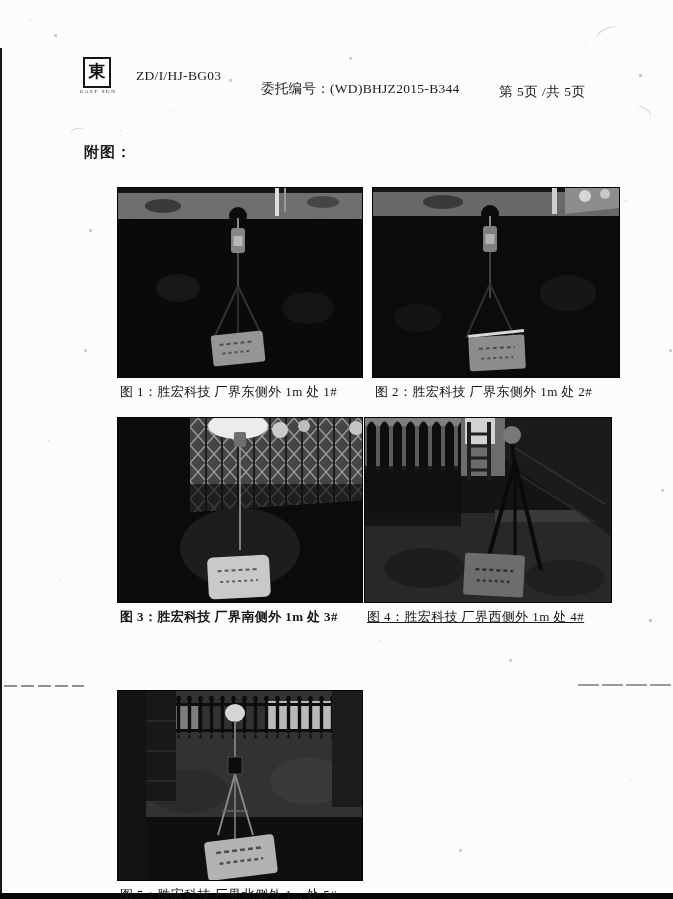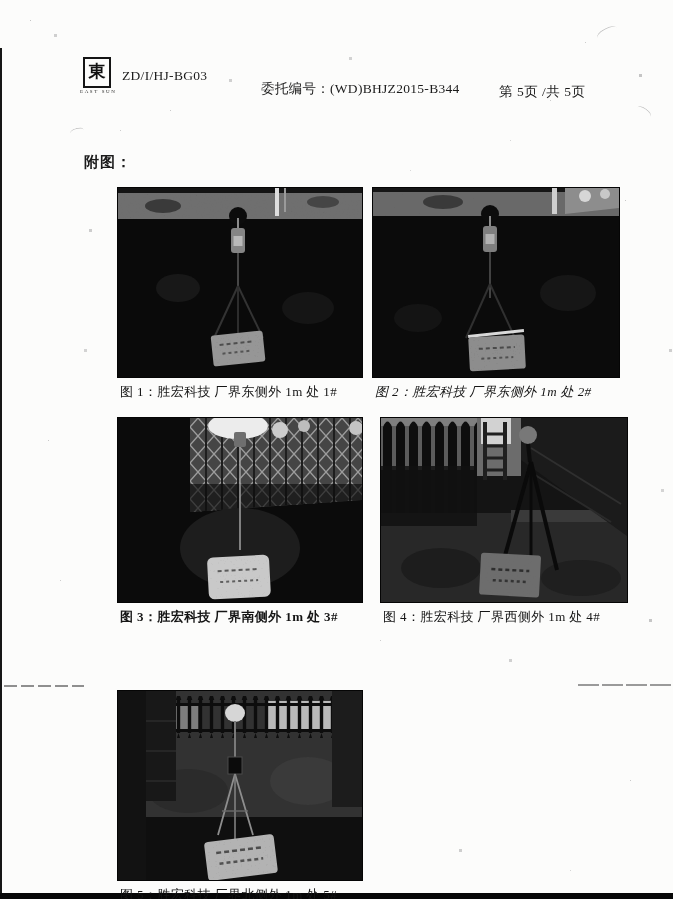--- a/index.html
+++ b/index.html
@@ -27,33 +27,33 @@
   .crease-left{position:absolute;left:4px;top:685px;width:80px;height:2px;
     background:repeating-linear-gradient(90deg,#8f8f8f 0 13px,transparent 13px 17px);}
   .crease-right{position:absolute;left:578px;top:684px;width:95px;height:2px;
     background:repeating-linear-gradient(90deg,#9a9a9a 0 21px,transparent 21px 24px);}
   
   .header{position:absolute;left:0;top:55px;width:673px;height:50px;}
   .logo{position:absolute;left:80px;top:2px;width:34px;text-align:center;}
   .logo-box{display:inline-block;width:24px;height:27px;border:2px solid #151515;
     font-weight:bold;font-size:17px;line-height:26px;text-align:center;color:#111;}
   .logo-sub{font-size:5px;letter-spacing:1.6px;color:#2c2c2c;margin-top:1px;white-space:nowrap;}
-  .doc-code{position:absolute;left:122px;top:13px;font-size:13.5px;letter-spacing:.3px;}
+  .doc-code{position:absolute;left:136px;top:13px;font-size:13.5px;letter-spacing:.3px;}
   .commission{position:absolute;left:261px;top:13px;font-size:13.5px;letter-spacing:.3px;margin-top:12px;}
   .page-indicator{position:absolute;left:499px;top:28px;font-size:13.5px;letter-spacing:.5px;}
   
-  .section-title{position:absolute;left:84px;top:153px;font-size:15px;font-weight:bold;letter-spacing:1px;}
+  .section-title{position:absolute;left:84px;top:143px;font-size:15px;font-weight:bold;letter-spacing:1px;}
   
   .figure{position:absolute;padding-left:30px;}
   .figure svg{display:block;border:1px solid #050505;background:#0a0a0a;}
   .figure .cap{margin-top:5px;font-size:13px;letter-spacing:.4px;white-space:nowrap;padding-left:3px;color:#151515;}
   .fig1{left:87px;top:187px;}
-  .fig2{left:342px;top:187px;font-style:italic;}
+  .fig2{left:342px;top:187px;}
   .fig3{left:87px;top:417px;font-weight:bold;}
-  .fig4{left:350px;top:417px;}
+  .fig4{left:334px;top:417px;text-decoration:underline;}
   .fig5{left:87px;top:642px;margin-top:48px;}
 </style>
 </head>
 <body>
 
 <div class="page">
 
   <svg width="0" height="0" style="position:absolute" aria-hidden="true">
     <defs>
       <filter id="grain" x="0%" y="0%" width="100%" height="100%">

